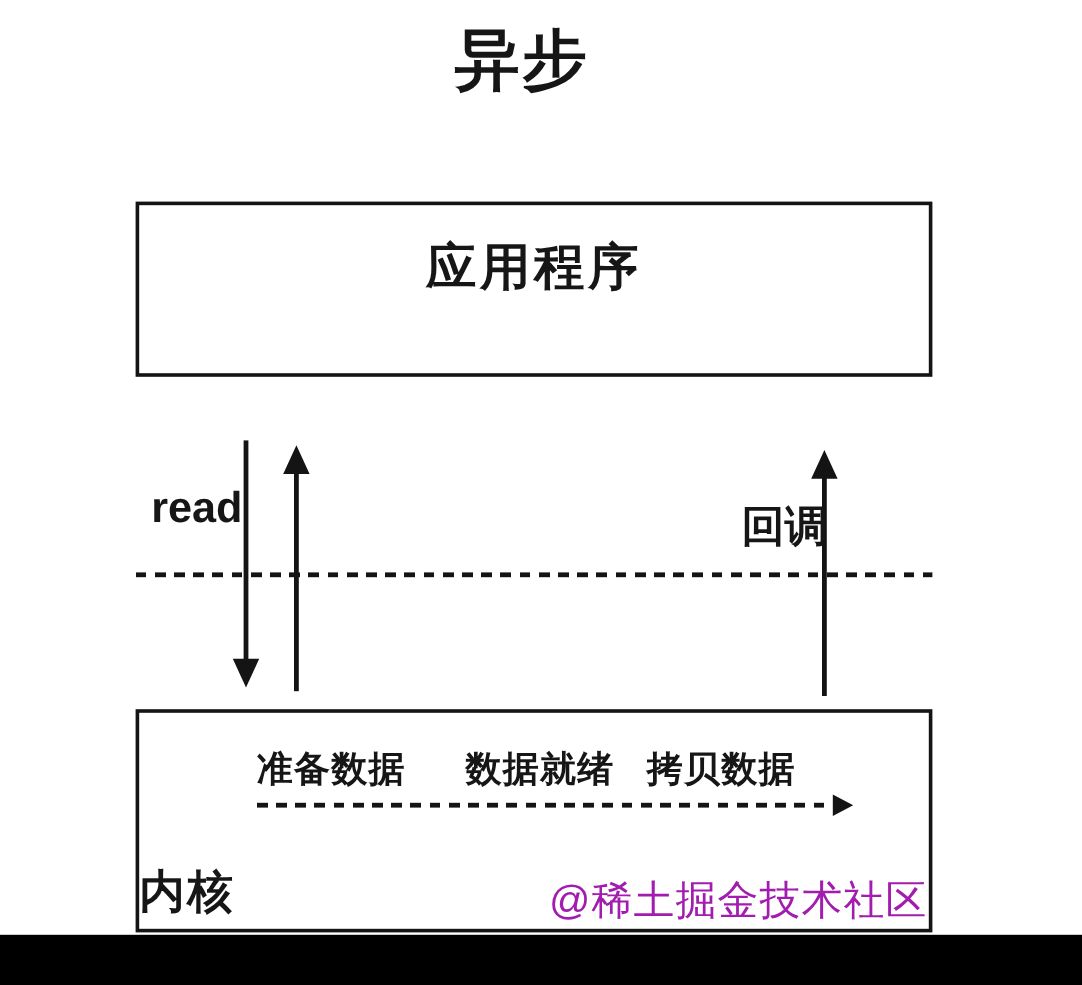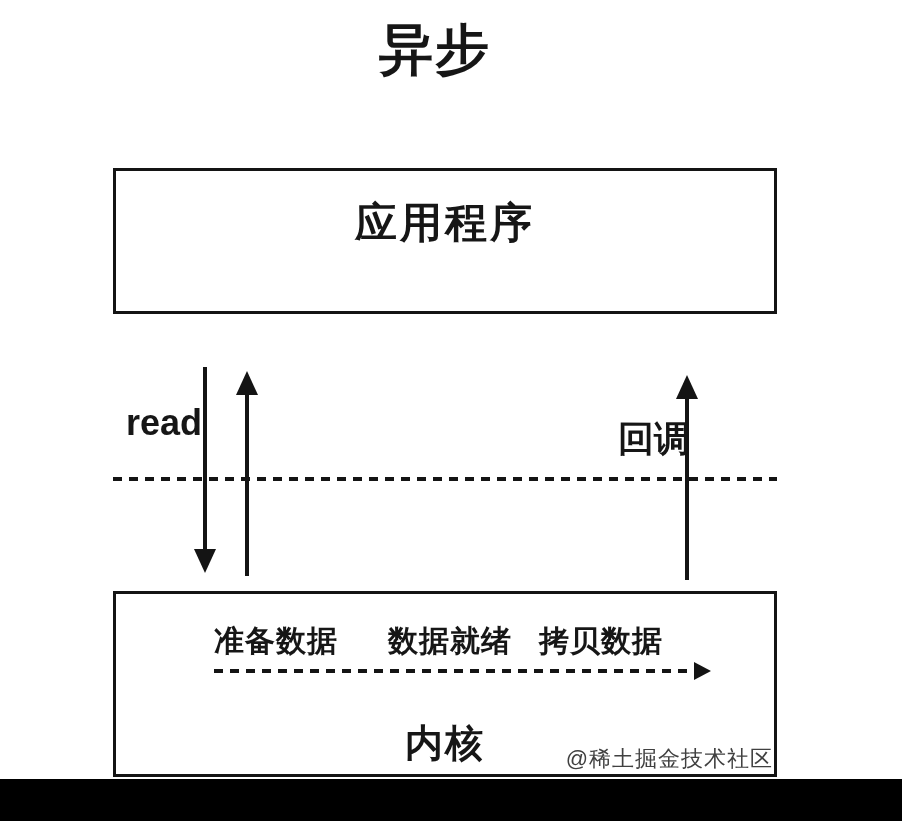--- a/index.html
+++ b/index.html
@@ -44,21 +44,21 @@
     font-size: 42px;
     font-weight: 700;
     letter-spacing: 3px;
     color: #161616;
   }
   .kernel-box-label {
     position: absolute;
     top: 124px;
     left: 0;
     right: 0;
-    text-align: center;
+    text-align: left;
     font-size: 38px;
     font-weight: 700;
     letter-spacing: 2px;
     color: #161616;
   }
   
   .v-arrow {
     position: absolute;
     width: 22px;
   }
@@ -150,23 +150,23 @@
     top: 0;
     width: 0; height: 0;
     border-top: 9px solid transparent;
     border-bottom: 9px solid transparent;
     border-left: 17px solid #141414;
   }
   .watermark {
     position: absolute;
     right: 1px;
     bottom: 0px;
-    font-size: 22px;
+    font-size: 34px;
     font-weight: 400;
-    color: #404040;
+    color: #a21caf;
     letter-spacing: 1px;
     white-space: nowrap;
   }
   .bottom-bar {
     position: absolute;
     left: 0;
     top: 779px;
     width: 902px;
     height: 42px;
     background: #000000;

